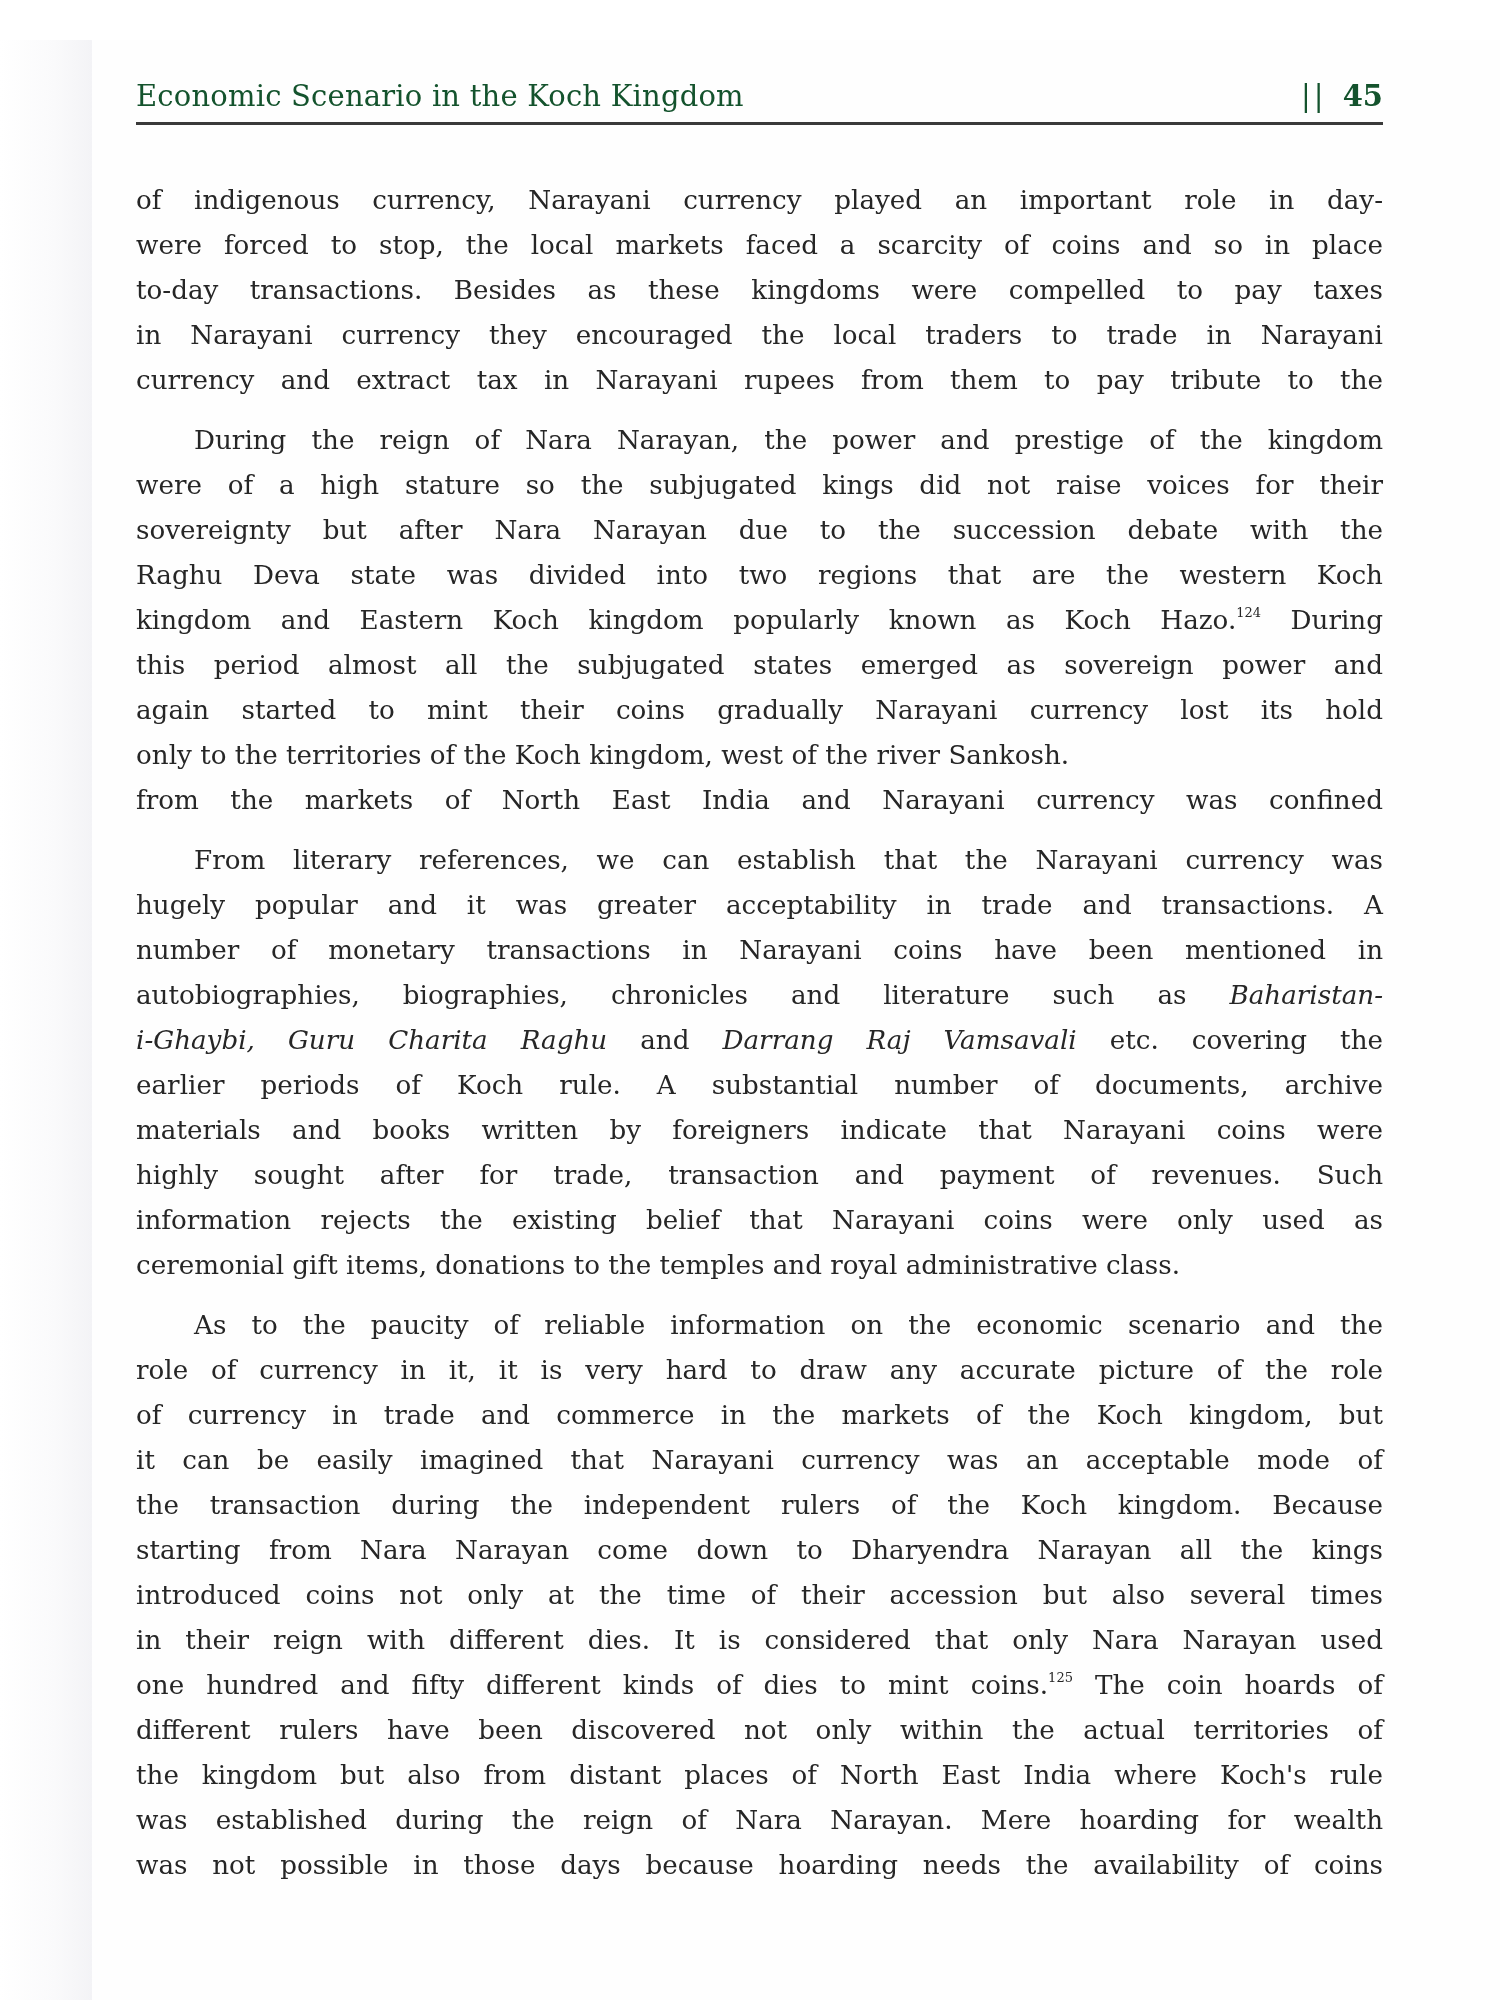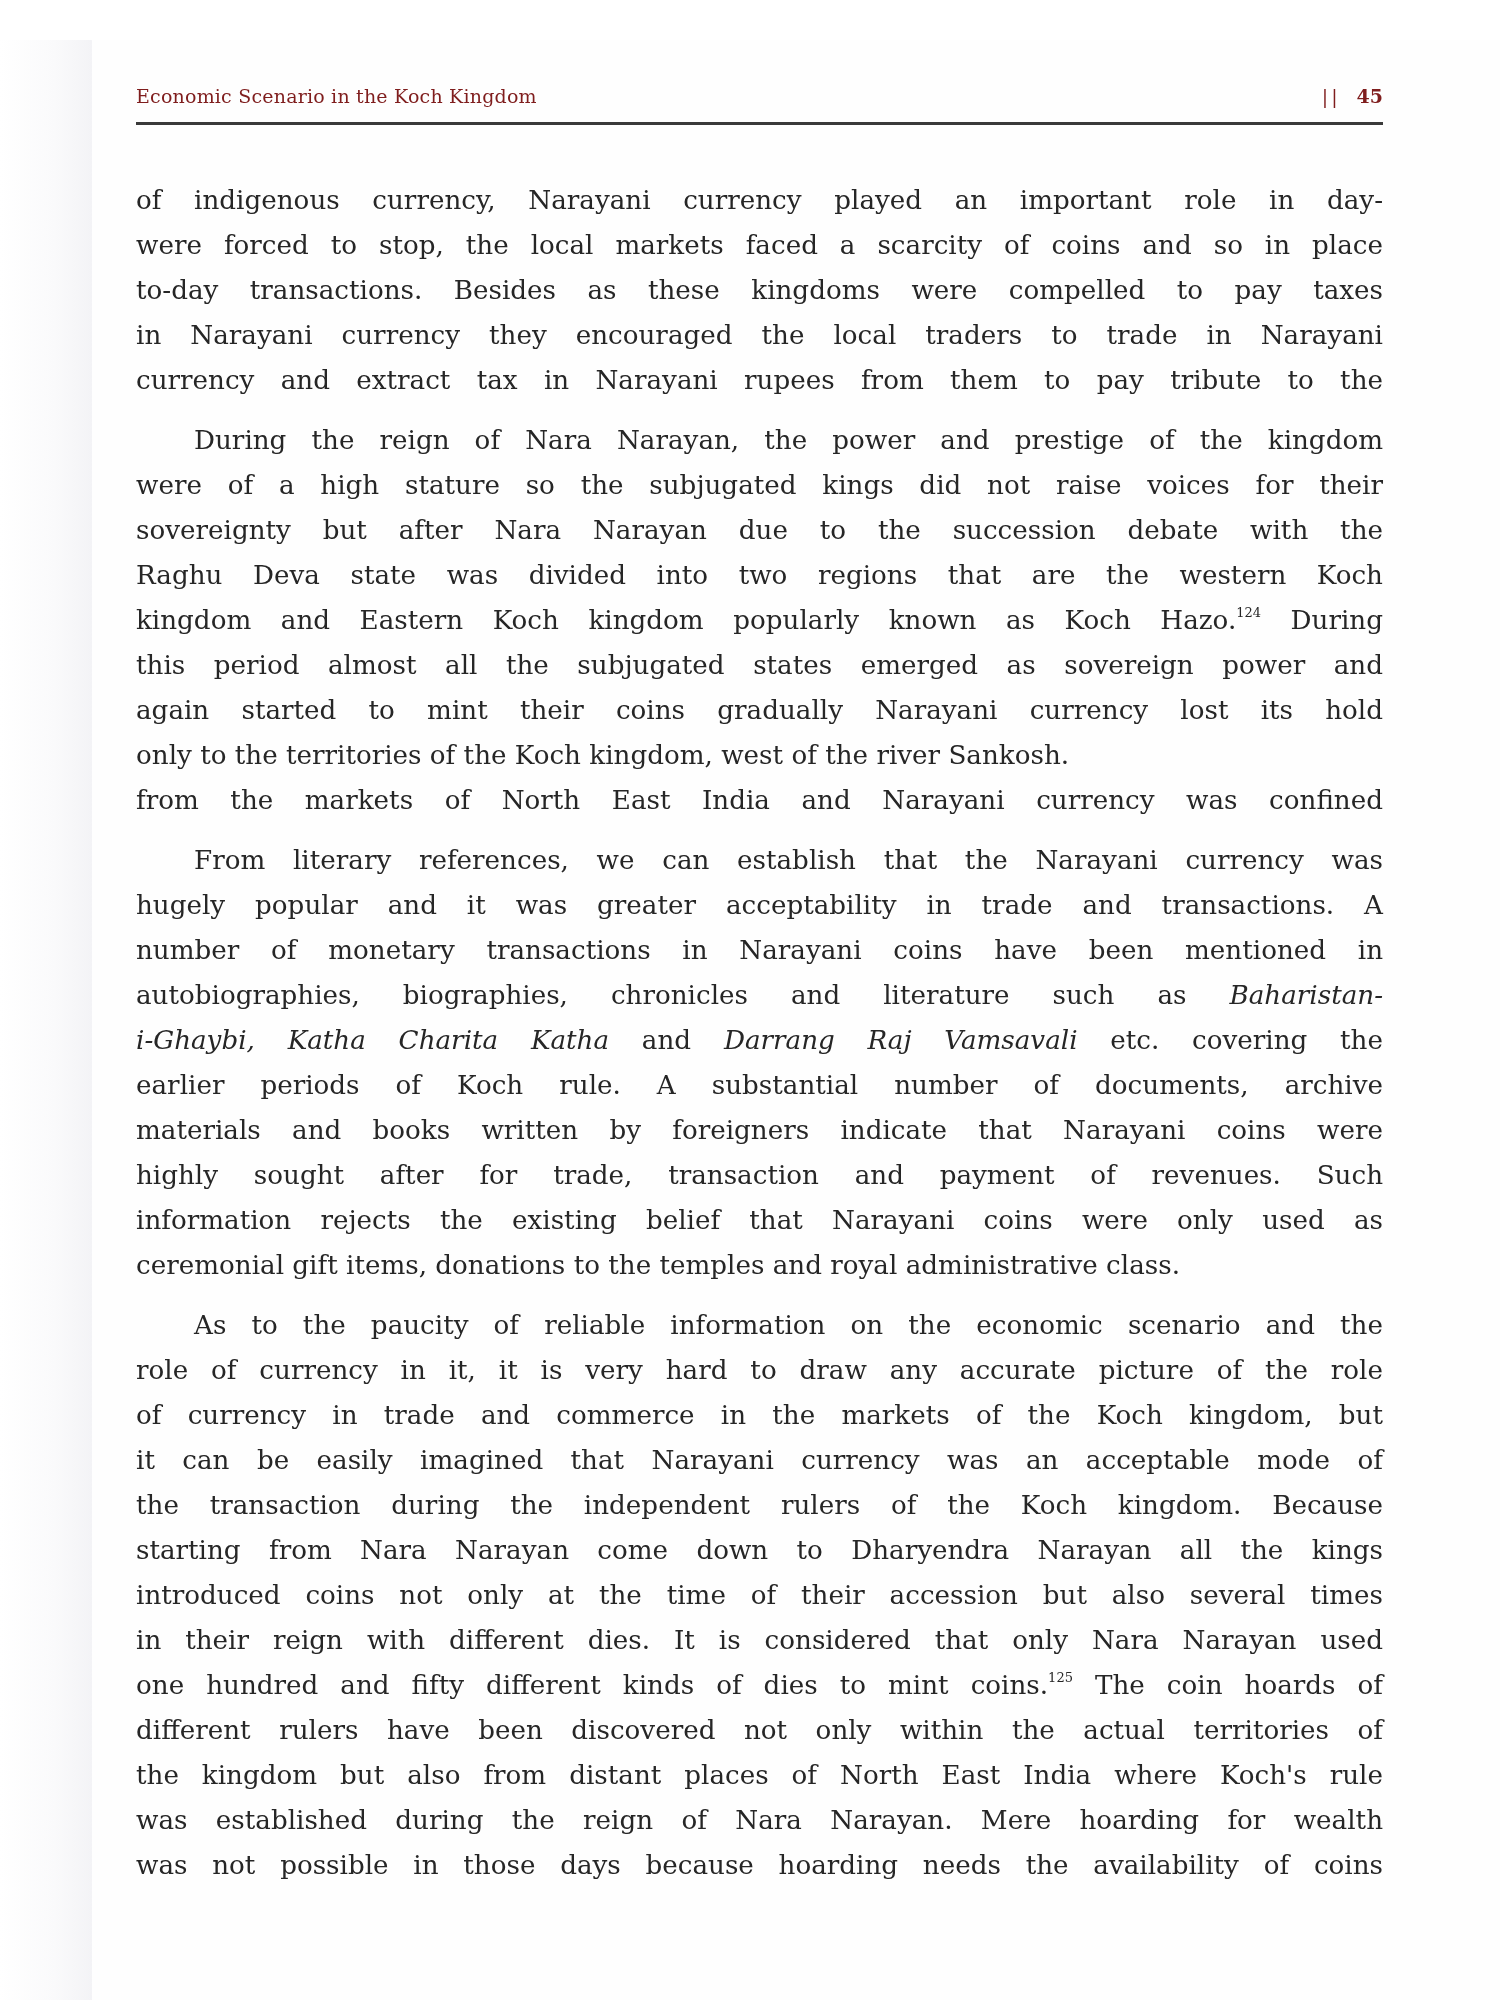--- a/index.html
+++ b/index.html
@@ -9,21 +9,21 @@
   }
   .page-edge {
     position: absolute; left: 0; top: 40px; width: 92px; height: 1960px;
     background: linear-gradient(to right, #ffffff 0%, #fafafb 60%, #f3f3f6 100%);
   }
   .page {
     position: absolute; left: 92px; top: 40px; width: 1408px; height: 1960px; background: #fefefe;
   }
   .running-head {
     position: absolute; left: 136px; top: 76px; width: 1247px; height: 40px;
-    font-size: 19px; line-height: 40px; color: #7f1d1d;
+    font-size: 29px; line-height: 40px; color: #14532d;
   }
   .running-head .title { position: absolute; left: 0; top: 0; letter-spacing: 0.2px; }
   .running-head .pageno { position: absolute; right: 0; top: 0; }
   .running-head .bars { margin-right: 16px; font-weight: normal; letter-spacing: 3px; }
   .running-head .num { font-weight: bold; }
   .rule {
     position: absolute; left: 136px; top: 122px; width: 1247px; height: 3px; background: #3a3a3a;
   }
   .body-text {
     position: absolute; left: 136px; top: 178px; width: 1247px;
@@ -69,21 +69,21 @@
       <span class="line"><span>this period almost all the subjugated states emerged as sovereign power and</span></span>
       <span class="line"><span>again started to mint their coins gradually Narayani currency lost its hold</span></span>
       <span class="line last"><span>only to the territories of the Koch kingdom, west of the river Sankosh.</span></span>
       <span class="line"><span>from the markets of North East India and Narayani currency was confined</span></span>
     </div>
     <div class="para p3">
       <span class="line indent"><span>From literary references, we can establish that the Narayani currency was</span></span>
       <span class="line"><span>hugely popular and it was greater acceptability in trade and transactions. A</span></span>
       <span class="line"><span>number of monetary transactions in Narayani coins have been mentioned in</span></span>
       <span class="line"><span>autobiographies, biographies, chronicles and literature such as </span><i>Baharistan-</i></span>
-      <span class="line"><i>i-Ghaybi, Katha Charita Katha</i><span> and </span><i>Darrang Raj Vamsavali</i><span> etc. covering the</span></span>
+      <span class="line"><i>i-Ghaybi, Guru Charita Raghu</i><span> and </span><i>Darrang Raj Vamsavali</i><span> etc. covering the</span></span>
       <span class="line"><span>earlier periods of Koch rule. A substantial number of documents, archive</span></span>
       <span class="line"><span>materials and books written by foreigners indicate that Narayani coins were</span></span>
       <span class="line"><span>highly sought after for trade, transaction and payment of revenues. Such</span></span>
       <span class="line"><span>information rejects the existing belief that Narayani coins were only used as</span></span>
       <span class="line last"><span>ceremonial gift items, donations to the temples and royal administrative class.</span></span>
     </div>
     <div class="para p4">
       <span class="line indent"><span>As to the paucity of reliable information on the economic scenario and the</span></span>
       <span class="line"><span>role of currency in it, it is very hard to draw any accurate picture of the role</span></span>
       <span class="line"><span>of currency in trade and commerce in the markets of the Koch kingdom, but</span></span>

